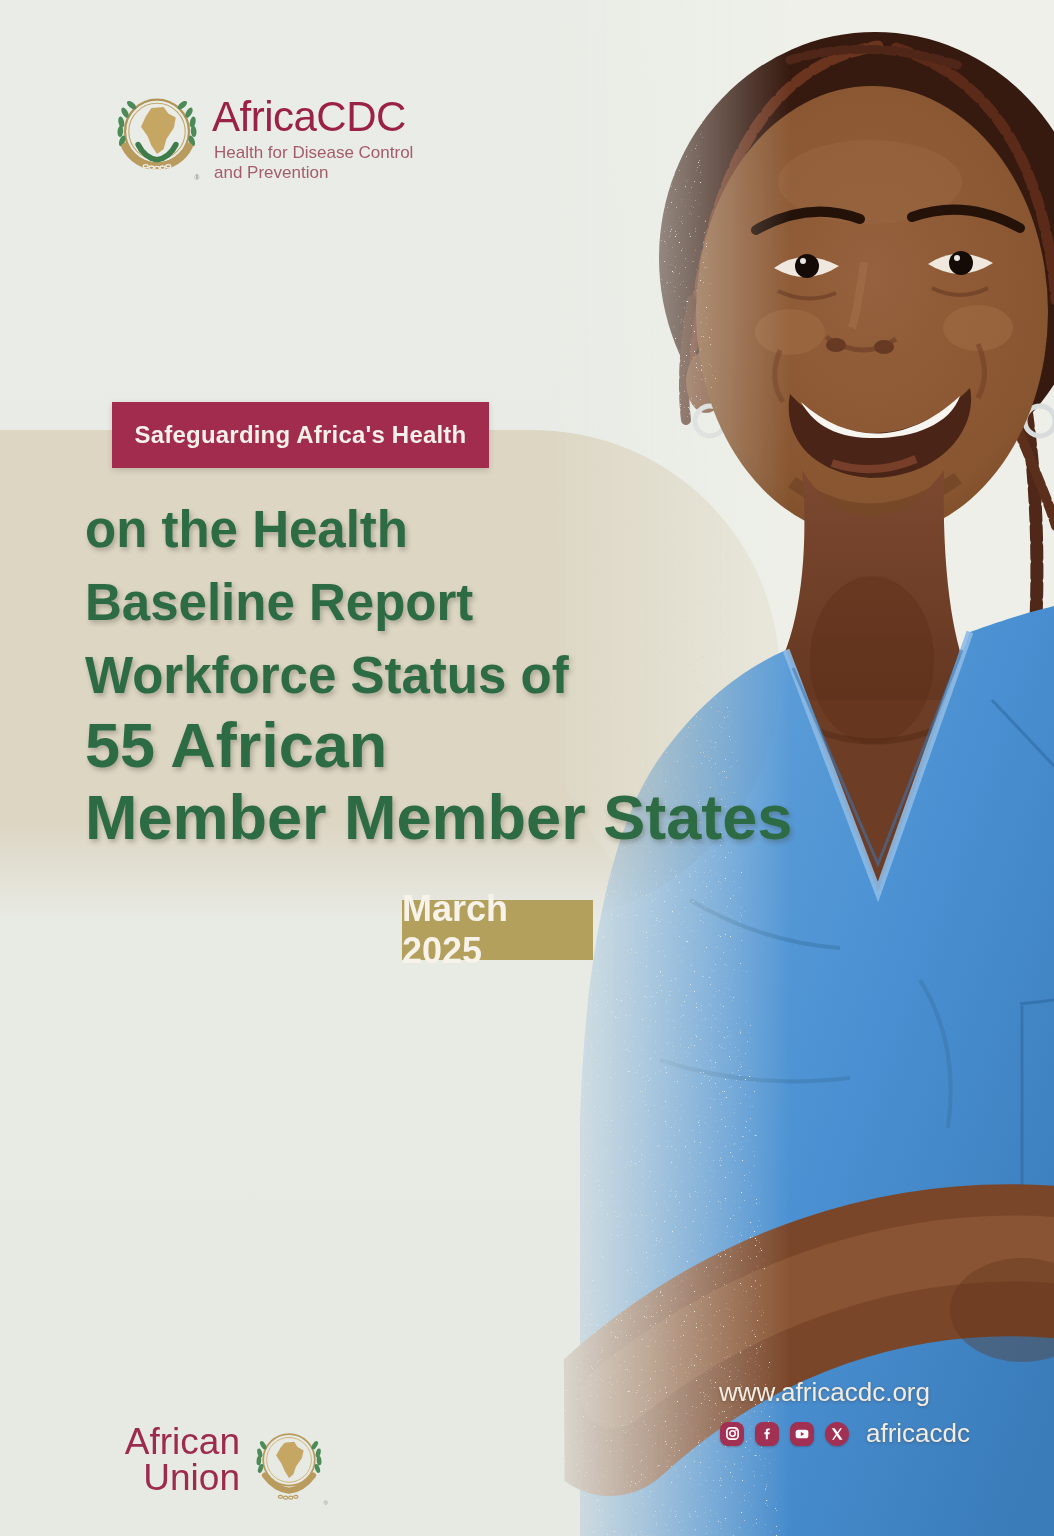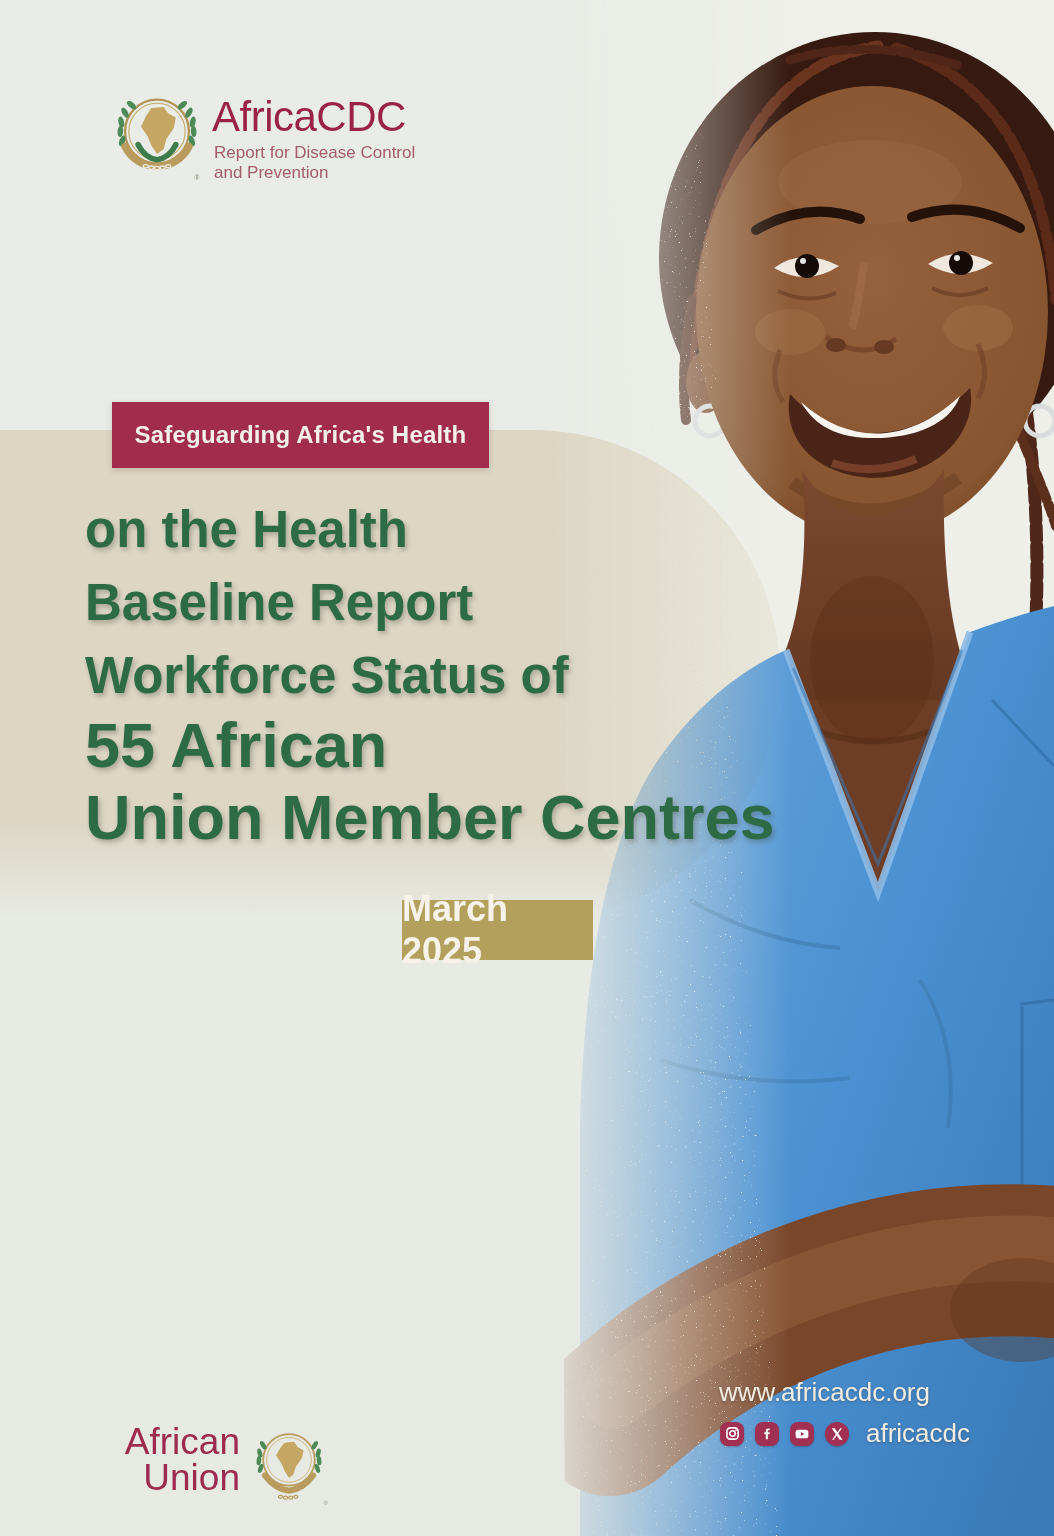--- a/index.html
+++ b/index.html
@@ -190,35 +190,35 @@
         <ellipse cx="38" cy="79" rx="2.6" ry="1.8"></ellipse>
           <ellipse cx="44" cy="80.5" rx="2.6" ry="1.8"></ellipse>
         <ellipse cx="50" cy="81" rx="2.6" ry="1.8"></ellipse>
           <ellipse cx="56" cy="80.5" rx="2.6" ry="1.8"></ellipse>
         <ellipse cx="62" cy="79" rx="2.6" ry="1.8"></ellipse>
       </g>
       <text x="90" y="94" font-size="7" fill="#8a8578">®</text>
     </svg>
     <div class="cdc-word">AfricaCDC</div>
     <div class="cdc-tag">
-      <div>Report for Disease Control</div>
+      <div>Health for Disease Control</div>
       <div>and Prevention</div>
     </div>
   </div>
 
   <div class="ribbon">
     <span>Safeguarding Africa's Health</span>
   </div>
 
   <div class="title">
     <div class="t1">on the Health</div>
     <div class="t1">Baseline Report</div>
     <div class="t1">Workforce Status of</div>
     <div class="t2">55 African</div>
-    <div class="t2">Union Member Centres</div>
+    <div class="t2">Member Member States</div>
   </div>
 
   <div class="date-badge">
     <span>March 2025</span>
   </div>
 
   <div class="au-logo">
     <div class="au-text">
       <div>African</div>
       <div>Union</div>

